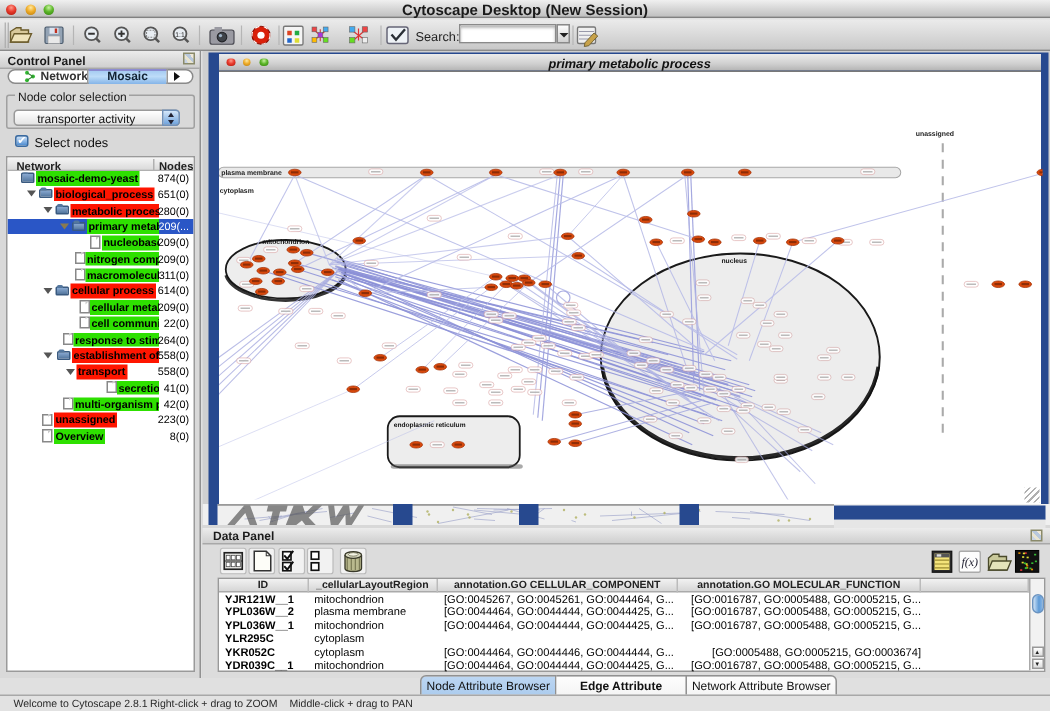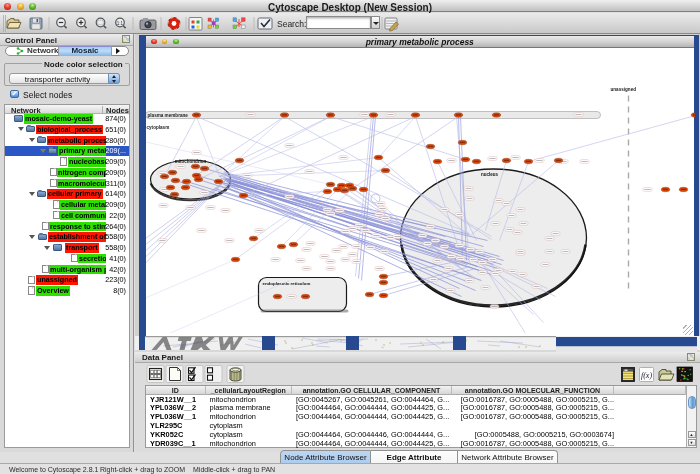--- a/index.html
+++ b/index.html
@@ -23,21 +23,21 @@
 #cphead span { position:absolute; left:5px; top:1.5px; font-size:8px; font-weight:bold; color:#1a1a1a; }
 #cpfloat { position:absolute; right:3px; top:1px; width:8px; height:8px; border:1px solid #8a8a6a; background:
   linear-gradient(45deg,#c8d4e4 25%,#e8e4d0 25% 50%,#b8c8dc 50% 75%,#efe8d8 75%); }
 #cptabs { position:absolute; left:5px; top:12px; width:124px; height:10px; background:#fff; border:1px solid #8a8a8a; border-radius:5px; overflow:hidden; }
 #tab-network { position:absolute; left:27px; top:12px; width:36px; font-size:8px; font-weight:bold; color:#333; line-height:10px; }
 #tab-mosaic { position:absolute; left:58px; top:12px; width:53px; height:10px; background:linear-gradient(#8b8bd0 0 12%, #a6ccf2 12%, #bddcf8 50%, #84b4e8); font-size:8px; font-weight:bold; color:#123; text-align:center; line-height:10px; border-left:1px solid #999; }
 #tab-arr { position:absolute; left:111px; top:12px; width:12px; height:10px; border-left:1px solid #999; }
 #tab-arr:before { content:""; position:absolute; left:3.5px; top:2px; border-top:3px solid transparent; border-bottom:3px solid transparent; border-left:4.5px solid #111; }
 #tnicon { position:absolute; left:16px; top:13px; width:8px; height:8px; }
 #ncsbox { position:absolute; left:4px; top:29px; width:126px; height:23px; border:1px solid #a0a0a0; border-radius:2px; }
-#ncsbox > span { position:absolute; left:5px; top:-4.5px; background:#d9d9d9; padding:0 2px; font-size:8px; font-weight:bold; color:#1a1a1a;margin-left:32px; }
+#ncsbox > span { position:absolute; left:5px; top:-4.5px; background:#d9d9d9; padding:0 2px; font-size:8px; font-weight:normal; color:#1a1a1a; }
 #combo { position:absolute; left:9px; top:38.5px; width:111px; height:11px; background:linear-gradient(#ffffff,#e4e4e4); border:1px solid #999; border-radius:3px; }
 #combo span { position:absolute; left:0; right:14px; top:1px; text-align:center; font-size:8px; color:#111; }
 #combo .stepper { position:absolute; right:-1px; top:-1px; width:12px; height:11px; background:linear-gradient(#d5e7fa,#6fa3dd); border:1px solid #7090b8; border-radius:0 3px 3px 0; }
 #combo .stepper:before { content:""; position:absolute; left:3px; top:1.5px; border-left:2.5px solid transparent; border-right:2.5px solid transparent; border-bottom:3px solid #223; }
 #combo .stepper:after { content:""; position:absolute; left:3px; top:6px; border-left:2.5px solid transparent; border-right:2.5px solid transparent; border-top:3px solid #223; }
 #selnodes { position:absolute; left:10px; top:55.5px; width:120px; height:10px; }
 #cbx { position:absolute; left:0; top:0; width:8.5px; height:8.5px; border-radius:2px; background:linear-gradient(#cfe4fa,#4a8ad0); border:1px solid #3a6aa0; }
 #cbx:before { content:"\2714"; position:absolute; left:0.5px; top:-1.5px; color:#fff; font-size:7.5px; }
 #selnodes span { position:absolute; left:13px; top:0px; font-size:8.5px; color:#111; }
 #tree { position:absolute; left:4px; top:70px; width:126px; height:344px; background:#fff; border:1px solid #9a9a9a; font-size:8px; overflow:hidden; }
@@ -243,21 +243,21 @@
             <span class="num" style="color:#000">209(0)</span>
           </div>
 <div class="trow" style="top:73.0px">
             <div class="file" style="left:45px"></div>
             <span class="lbl g" style="left:52px;max-width:49px">macromolecule</span>
             <span class="num" style="color:#000">311(0)</span>
           </div>
 <div class="trow" style="top:83.8px">
             <div class="tri" style="left:24px;border-top-color:#555"></div>
             <div class="fold" style="left:32px"></div>
-            <span class="lbl r" style="left:42px;max-width:59px">cellular primary</span>
+            <span class="lbl r" style="left:42px;max-width:59px">cellular process</span>
             <span class="num" style="color:#000">614(0)</span>
           </div>
 <div class="trow" style="top:94.5px">
             <div class="file" style="left:48px"></div>
             <span class="lbl g" style="left:55px;max-width:46px">cellular metabo</span>
             <span class="num" style="color:#000">209(0)</span>
           </div>
 <div class="trow" style="top:105.2px">
             <div class="file" style="left:48px"></div>
             <span class="lbl g" style="left:55px;max-width:46px">cell communicat</span>
@@ -270,21 +270,21 @@
           </div>
 <div class="trow" style="top:126.8px">
             <div class="tri" style="left:24px;border-top-color:#555"></div>
             <div class="fold" style="left:33px"></div>
             <span class="lbl r" style="left:43px;max-width:58px">establishment of lo</span>
             <span class="num" style="color:#000">558(0)</span>
           </div>
 <div class="trow" style="top:137.5px">
             <div class="tri" style="left:39px;border-top-color:#555"></div>
             <div class="fold" style="left:48px"></div>
-            <span class="lbl r" style="left:60px;max-width:43px">transport</span>
+            <span class="lbl r" style="left:46px;max-width:43px">transport</span>
             <span class="num" style="color:#000">558(0)</span>
           </div>
 <div class="trow" style="top:148.2px">
             <div class="file" style="left:66px"></div>
             <span class="lbl g" style="left:73px;max-width:28px">secretion</span>
             <span class="num" style="color:#000">41(0)</span>
           </div>
 <div class="trow" style="top:159.0px">
             <div class="file" style="left:37px"></div>
             <span class="lbl g" style="left:44px;max-width:57px">multi-organism pro</span>

